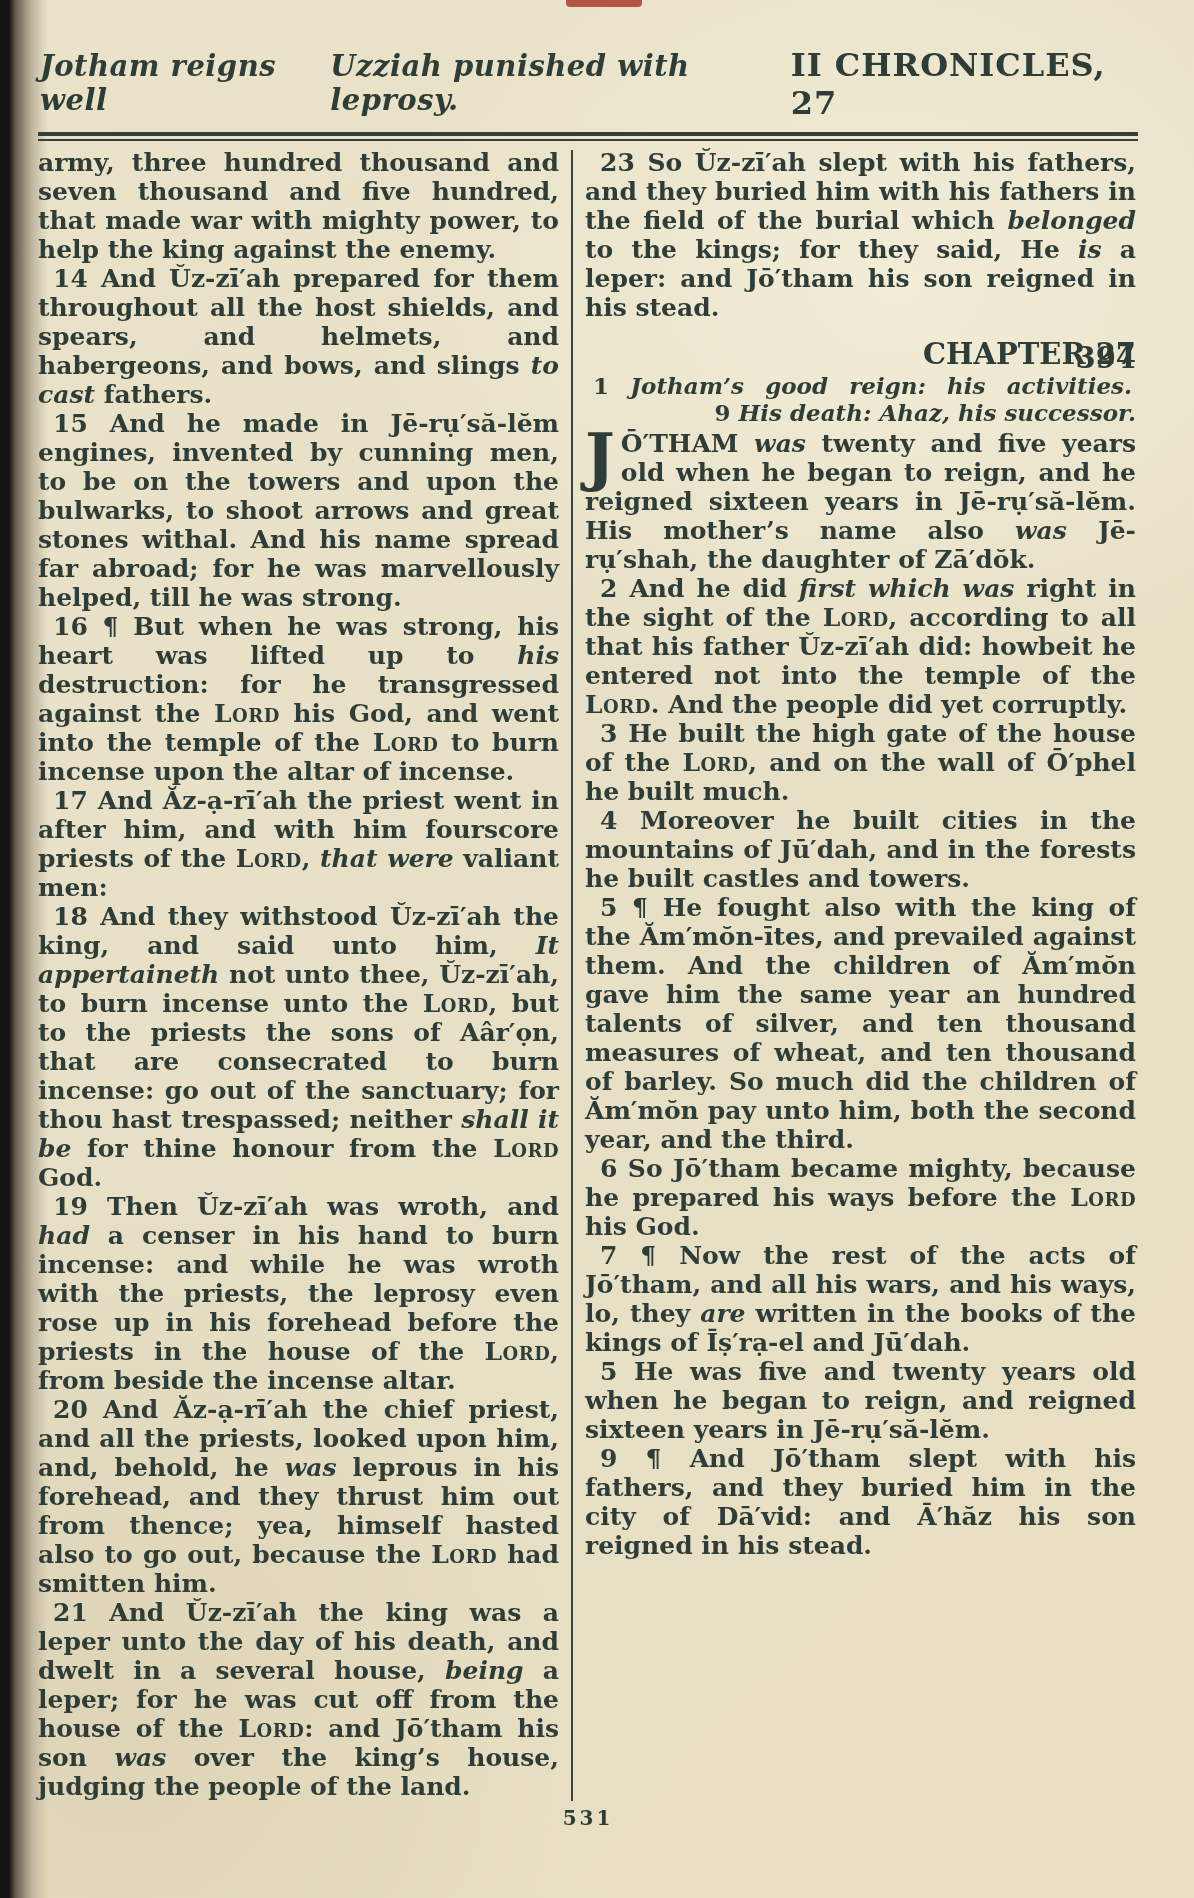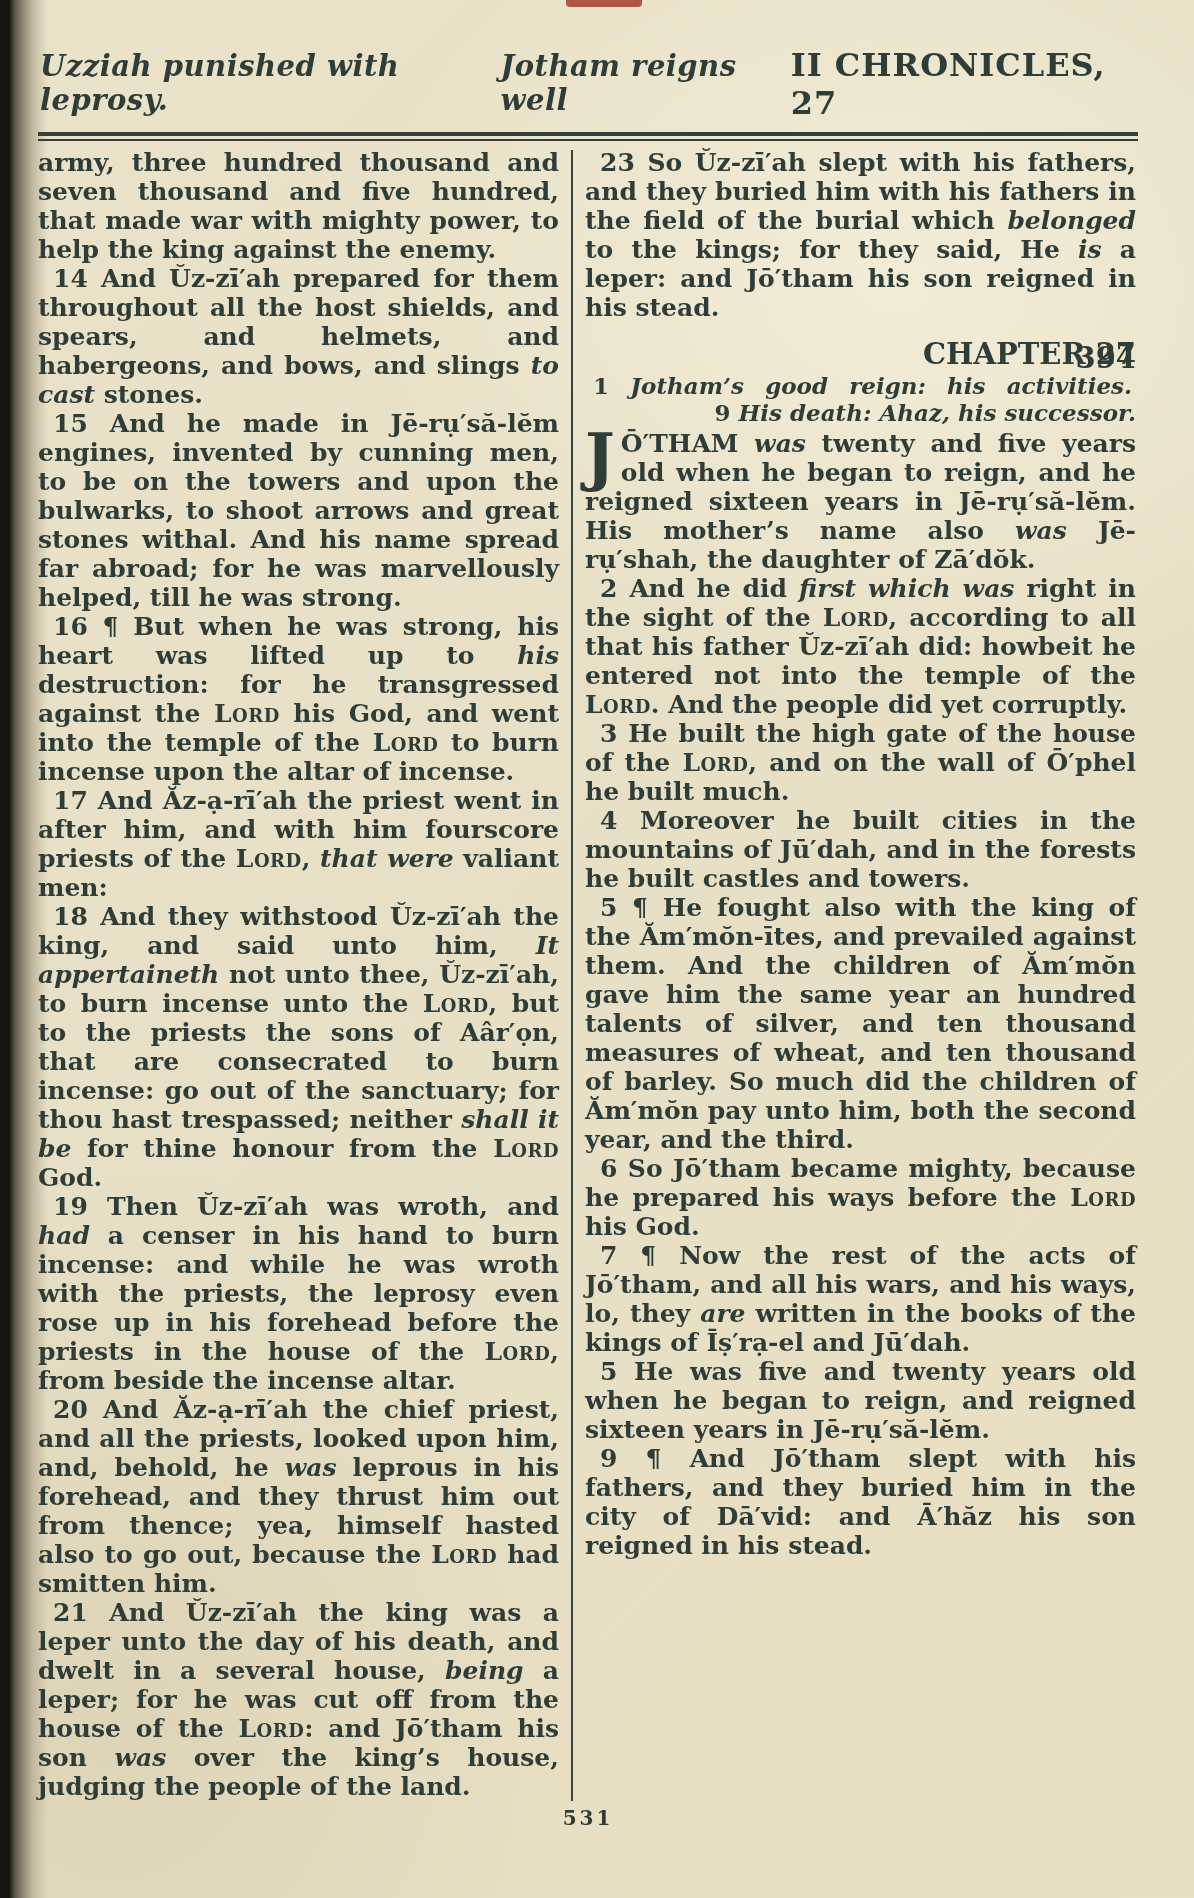--- a/index.html
+++ b/index.html
@@ -59,31 +59,31 @@
 </head>
 <body>
 
 <div class="paper">
   <div class="binding"></div>
   <div class="red-mark"></div>
 
   <div class="content">
 
     <div class="header-row">
+      <span class="header-italic">Jotham reigns well</span>
       <span class="header-italic">Uzziah punished with leprosy.</span>
-      <span class="header-italic">Jotham reigns well</span>
       <span class="book-title">II CHRONICLES, 27</span>
     </div>
 
     <div class="rule"></div>
 
     <div class="cols">
       <div class="col left">
           <p class="verse noindent"><span>army, three hundred thousand and seven thousand and five hundred, that made war with mighty power, to help the king against the enemy.</span></p>
-          <p class="verse"><span>14 And Ŭz-zī′ah prepared for them throughout all the host shields, and spears, and helmets, and habergeons, and bows, and slings </span><span class="it">to cast</span><span> stones.</span></p>
+          <p class="verse"><span>14 And Ŭz-zī′ah prepared for them throughout all the host shields, and spears, and helmets, and habergeons, and bows, and slings </span><span class="it">to cast</span><span> fathers.</span></p>
           <p class="verse"><span>15 And he made in Jē-rụ′să-lĕm engines, invented by cunning men, to be on the towers and upon the bulwarks, to shoot arrows and great stones withal. And his name spread far abroad; for he was marvellously helped, till he was strong.</span></p>
           <p class="verse"><span>16 ¶ But when he was strong, his heart was lifted up to </span><span class="it">his</span><span> destruction: for he transgressed against the </span><span class="sc">Lord</span><span> his God, and went into the temple of the </span><span class="sc">Lord</span><span> to burn incense upon the altar of incense.</span></p>
           <p class="verse"><span>17 And Ăz-ạ-rī′ah the priest went in after him, and with him fourscore priests of the </span><span class="sc">Lord</span><span>, </span><span class="it">that were</span><span> valiant men:</span></p>
           <p class="verse"><span>18 And they withstood Ŭz-zī′ah the king, and said unto him, </span><span class="it">It appertaineth</span><span> not unto thee, Ŭz-zī′ah, to burn incense unto the </span><span class="sc">Lord</span><span>, but to the priests the sons of Aâr′ọn, that are consecrated to burn incense: go out of the sanctuary; for thou hast trespassed; neither </span><span class="it">shall it be</span><span> for thine honour from the </span><span class="sc">Lord</span><span> God.</span></p>
           <p class="verse"><span>19 Then Ŭz-zī′ah was wroth, and </span><span class="it">had</span><span> a censer in his hand to burn incense: and while he was wroth with the priests, the leprosy even rose up in his forehead before the priests in the house of the </span><span class="sc">Lord</span><span>, from beside the incense altar.</span></p>
           <p class="verse"><span>20 And Ăz-ạ-rī′ah the chief priest, and all the priests, looked upon him, and, behold, he </span><span class="it">was</span><span> leprous in his forehead, and they thrust him out from thence; yea, himself hasted also to go out, because the </span><span class="sc">Lord</span><span> had smitten him.</span></p>
           <p class="verse"><span>21 And Ŭz-zī′ah the king was a leper unto the day of his death, and dwelt in a several house, </span><span class="it">being</span><span> a leper; for he was cut off from the house of the </span><span class="sc">Lord</span><span>: and Jō′tham his son </span><span class="it">was</span><span> over the king’s house, judging the people of the land.</span></p>
         </div>
       <div class="divider"></div>
       <div class="col right">

